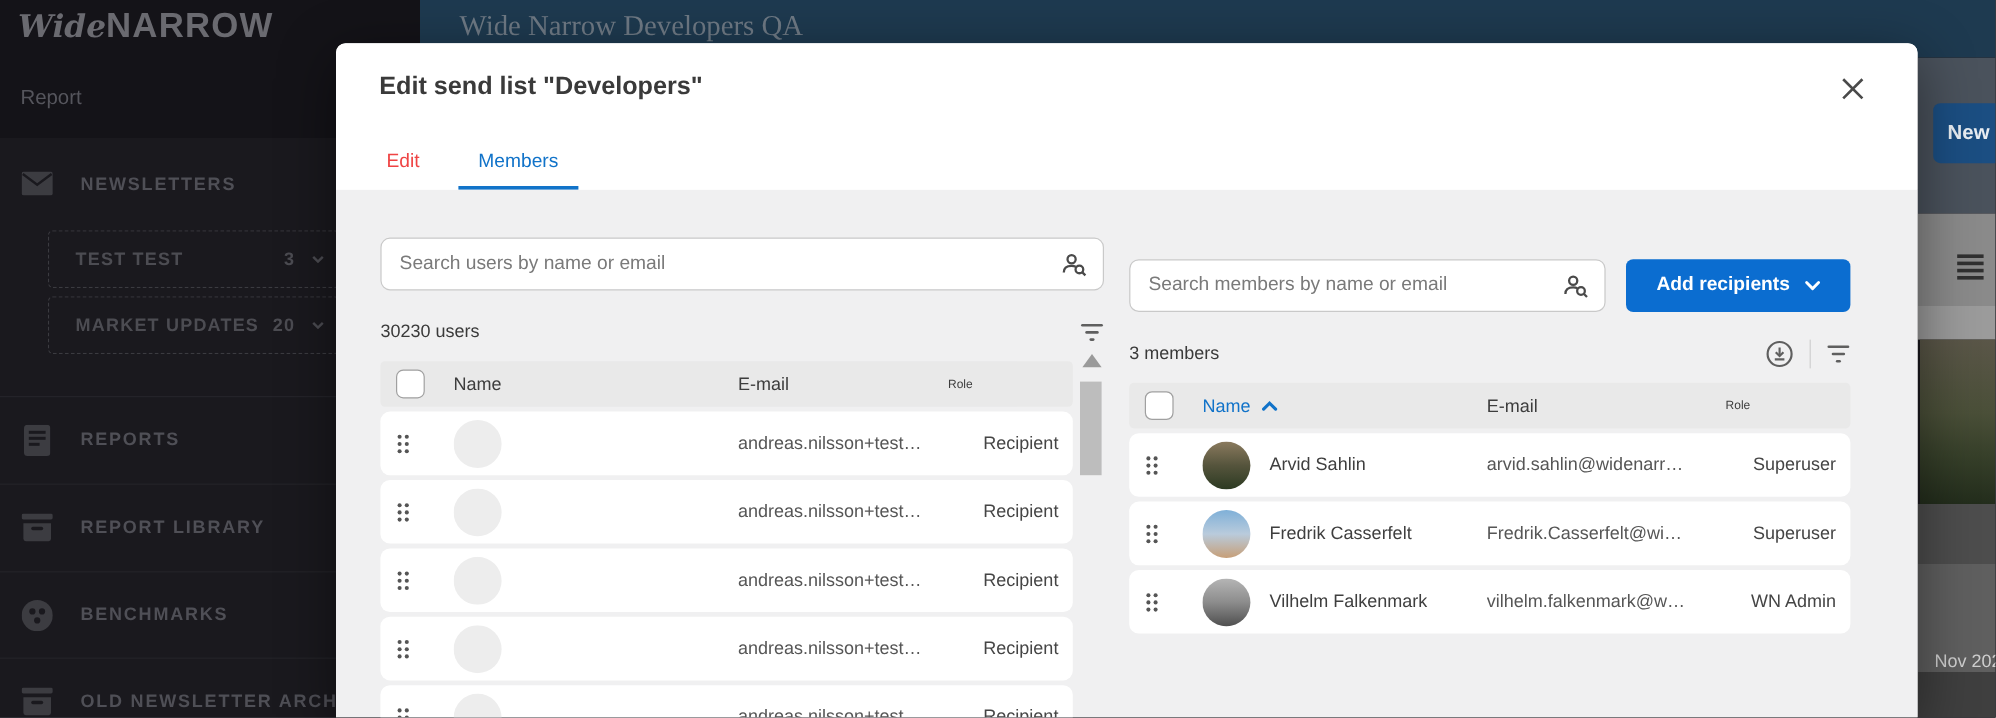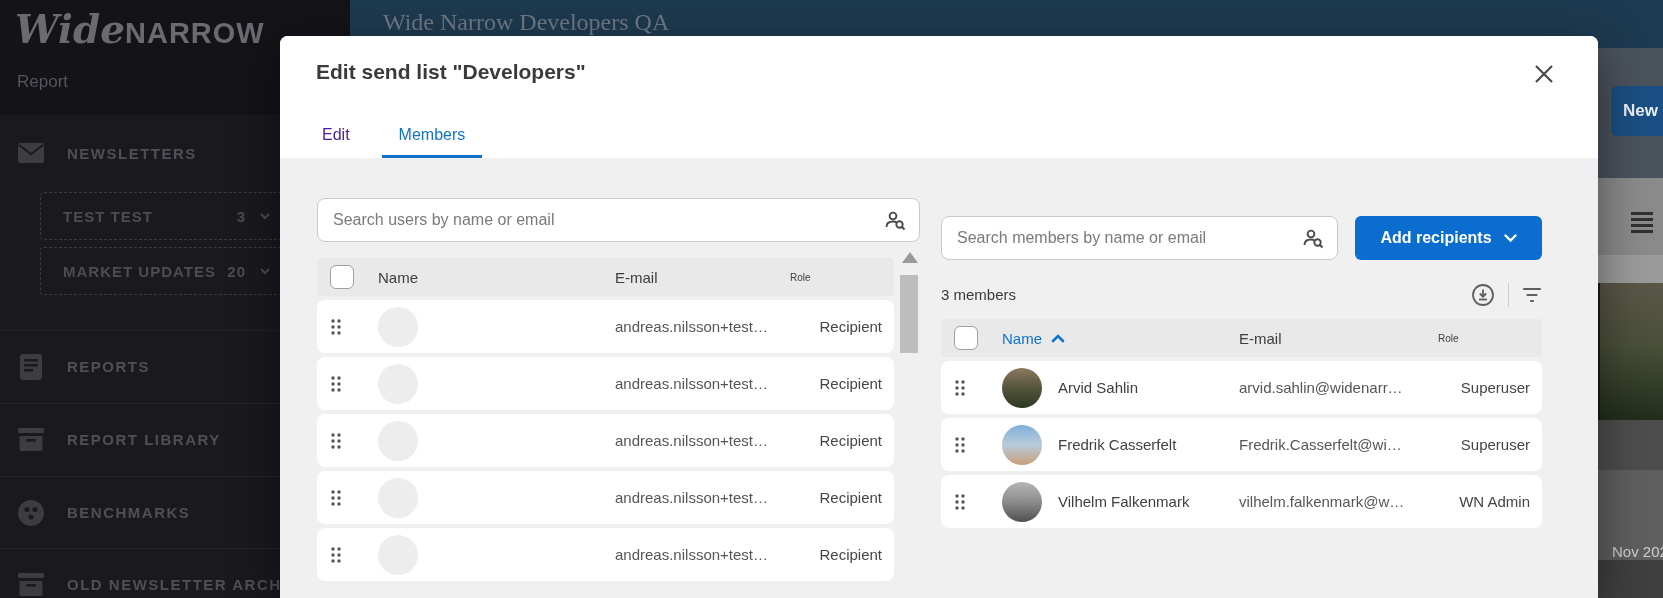--- a/index.html
+++ b/index.html
@@ -4,21 +4,21 @@
 <style>
   * { margin:0; padding:0; box-sizing:border-box; }
   html,body { width:1663px; height:598px; overflow:hidden; background:#1a191e;
               font-family:"Liberation Sans", sans-serif; }
   #stage { position:relative; width:1663px; height:598px; overflow:hidden; }
 
   
   .sidebar { position:absolute; left:0; top:0; width:350px; height:598px; background:#1a191e; z-index:1; overflow:hidden; }
   .sidebar-top { position:absolute; left:0; top:0; width:100%; height:115px; background:#141318; }
   .logo { position:absolute; left:15px; top:6px; white-space:nowrap; color:#6a6a70; }
-  .logo .wide { font-family:"DejaVu Serif", serif; font-style:italic; font-weight:bold; font-size:39px; }
+  .logo .wide { font-family:"DejaVu Serif", serif; font-style:italic; font-weight:bold; font-size:26px; }
   .logo .narrow { font-family:"Liberation Sans", sans-serif; font-weight:bold; font-size:29px; letter-spacing:1px; }
   .report-label { position:absolute; left:17px; top:72px; font-size:17px; color:#55555c; }
   .side-section-head { position:absolute; left:0; top:133px; width:100%; height:40px; display:flex; align-items:center; }
   .side-icon { width:26px; margin-left:18px; margin-right:23px; flex:none; display:flex; justify-content:center; }
   .side-label { font-size:15px; font-weight:bold; letter-spacing:1.5px; color:#4f4f56; white-space:nowrap; }
   .side-box { position:absolute; left:40px; width:243px; height:48px; border:1px dashed #3b3b40; border-radius:4px;
               display:flex; align-items:center; color:#4c4c52; font-size:15px; font-weight:bold; letter-spacing:1px; }
   .side-box .bx-label { margin-left:22px; flex:1; white-space:nowrap; }
   .side-box .bx-count { margin-right:14px; }
   .side-box .bx-caret { margin-right:12px; display:flex; }
@@ -45,21 +45,21 @@
   .hamburger i { display:block; height:3px; background:#303030; margin-bottom:3px; }
   .bgr-date { position:absolute; left:14px; top:495px; font-size:15px; color:#cfcfcf; white-space:nowrap; }
 
   
   .modal { position:absolute; left:280px; top:36px; width:1318px; height:562px; background:#ffffff;
            border-radius:8px 8px 0 0; box-shadow:0 12px 48px rgba(0,0,0,0.45); z-index:10; overflow:hidden; }
   .modal-header { position:relative; height:122px; background:#fff; }
   .modal-title { position:absolute; left:36px; top:24px; font-size:21px; font-weight:bold; color:#3a3a3a; }
   .modal-close { position:absolute; right:40px; top:24px; width:28px; height:28px; display:flex; align-items:center; justify-content:center; cursor:pointer; }
   .tabs { position:absolute; left:36px; bottom:0; display:flex; gap:26px; }
-  .tab { font-size:16px; color:#4c1d95; padding:0 6px 0; cursor:pointer; }
+  .tab { font-size:16px; color:#ef4444; padding:0 6px 0; cursor:pointer; }
   .tab.active { color:var(--accent); padding:0 17px 11px; border-bottom:3px solid var(--accent); }
   .modal-body { height:440px; background:#f0f0f1; padding:40px 36px 0 37px; display:flex; gap:21px; }
 
   .panel-left { width:603px; flex:none; }
   .panel-right { width:601px; flex:none; }
 
   .search-box { position:relative; height:44px; }
   .search-box input { width:100%; height:44px; border:1px solid #c9c9c9; border-radius:8px; background:#fff;
                       padding:0 44px 0 15px; font-size:16px; color:#3a3a3a; font-family:inherit; outline:none; }
   .search-box input::placeholder { color:#7a7a7a; opacity:1; }
@@ -235,20 +235,32 @@
           <span class="search-user-icon">
             <svg width="24" height="24" viewBox="0 0 24 24" fill="none" stroke="#4a4a4a" stroke-width="1.9">
               <circle cx="10" cy="8" r="3.4"></circle>
                 <path d="M3.5 19 Q3.5 13.5 10 13.5 Q12 13.5 13.5 14.3"></path>
                 <circle cx="16.5" cy="16.5" r="3.2"></circle>
                 <path d="M19 19 L21.5 21.5"></path>
             </svg>
           </span>
         </div>
 
+        <div class="count-row">
+          <span class="count-label">30230 users</span>
+          <span class="icon-group">
+            <span>
+              <svg width="20" height="16" viewBox="0 0 20 16" stroke="#5f5f5f" stroke-width="2.2" stroke-linecap="round">
+                  <path d="M2 2 L18 2"></path>
+                  <path d="M5.5 8 L14.5 8"></path>
+                  <path d="M9 14 L11 14"></path>
+                </svg>
+            </span>
+          </span>
+        </div>
 
         <div class="table-wrap">
           <div class="tcols">
             <div class="thead">
               <span class="checkbox"></span>
               <span class="hname">
                   <span>Name</span>
                 </span>
               <span class="hemail">E-mail</span>
               <span class="hrole">Role</span>

